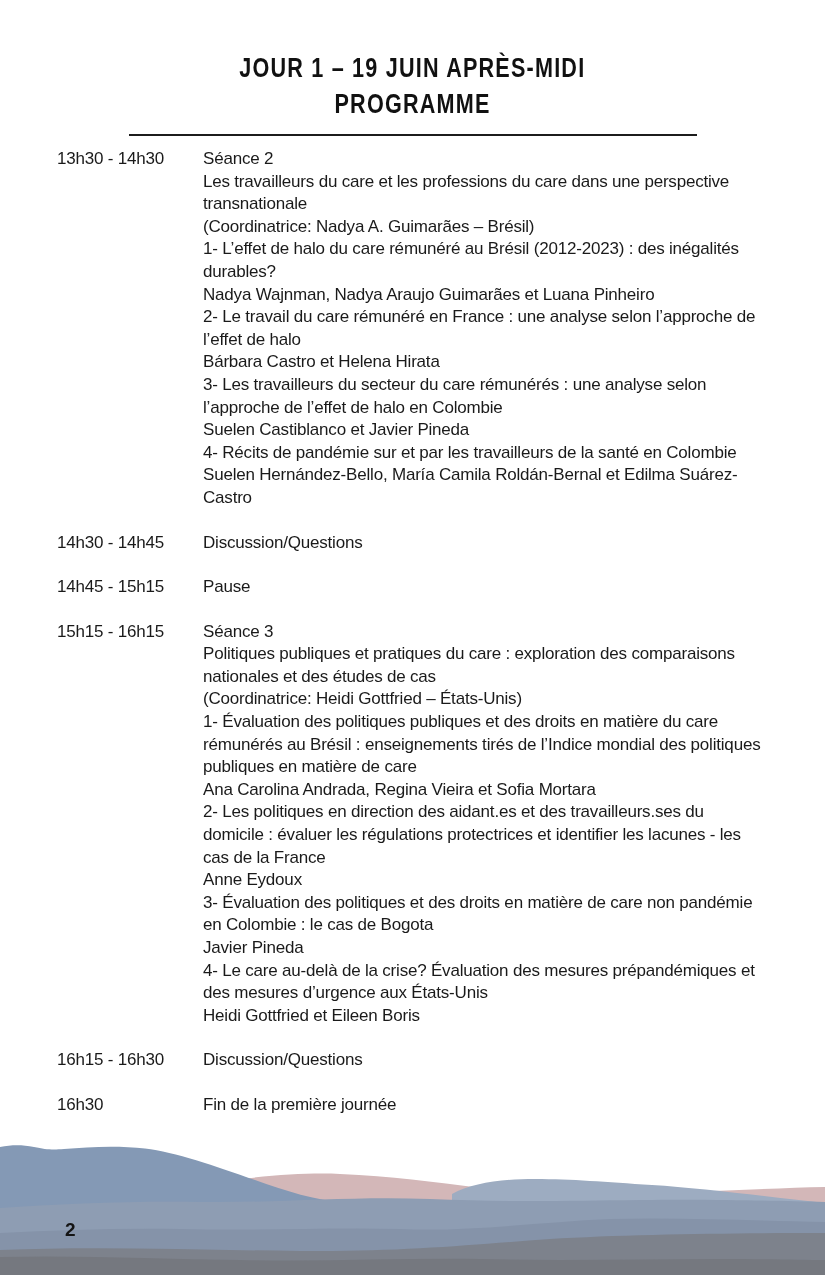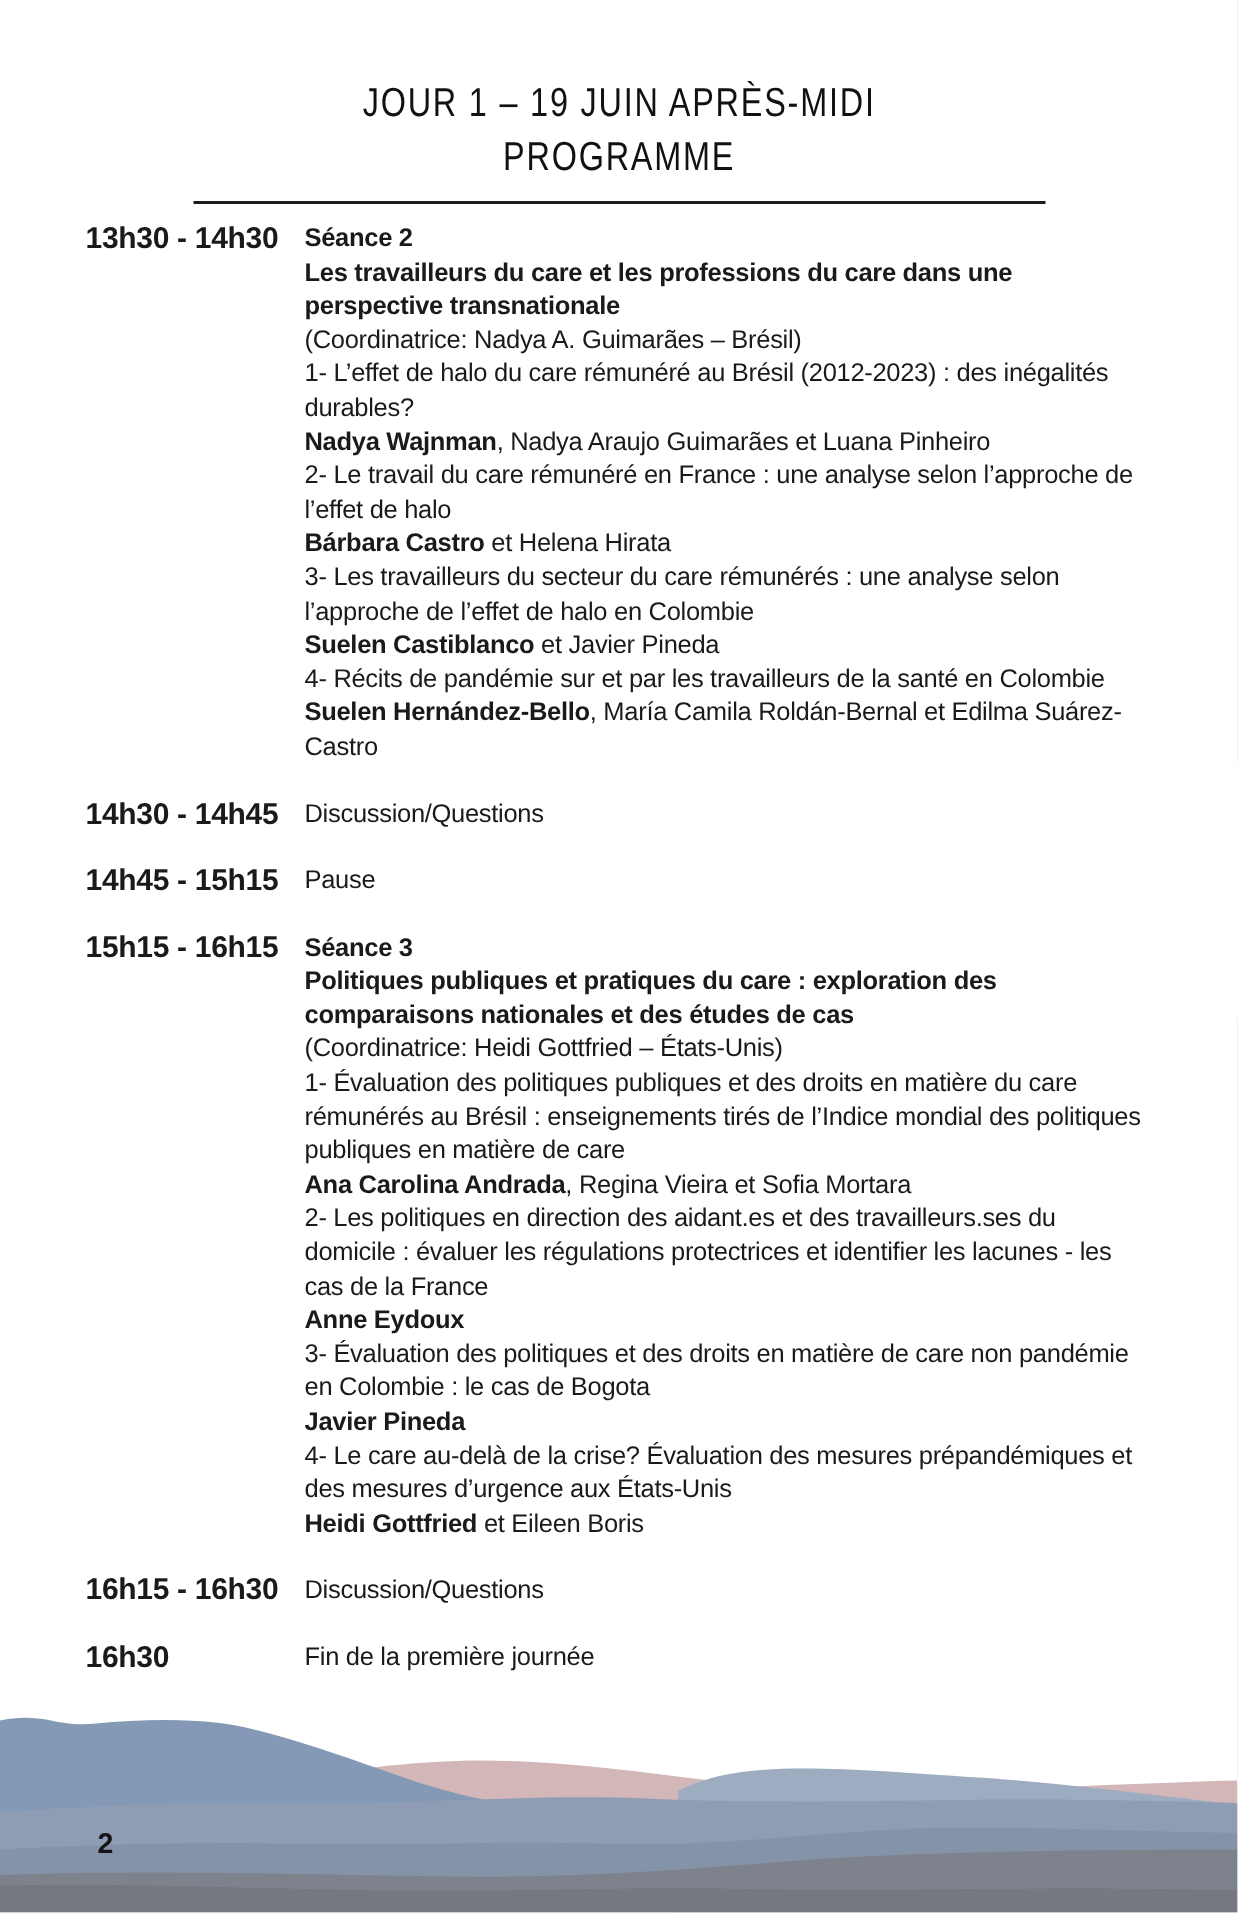--- a/index.html
+++ b/index.html
@@ -9,21 +9,21 @@
     background:#ffffff;
     margin:0 auto;
     overflow:hidden;
     font-family:"Liberation Sans", sans-serif;
     color:#1a1a1a;
   }
   
   .header{position:absolute;top:50px;left:0;width:100%;text-align:center;}
   .title-line{
     display:block;
-    font-weight:normal;
+    font-weight:bold;
     font-size:27px;
     line-height:36px;
     letter-spacing:1.5px;
     color:#111;
   }
   .title-line .squeeze{
     display:inline-block;
     transform:scaleX(0.8);
     transform-origin:center;
     white-space:nowrap;
@@ -41,33 +41,33 @@
     width:100%;
   }
   .sched-row{
     display:grid;
     grid-template-columns:146px 1fr;
     padding-left:57px;
     padding-right:58px;
     margin-bottom:22px;
   }
   .sched-time{
-    font-weight:bold;
-    font-size:20px;
+    font-weight:normal;
+    font-size:17px;
     line-height:22.6px;
     letter-spacing:-0.2px;
     white-space:nowrap;
   }
   .sched-content{
     font-size:17px;
     line-height:22.6px;
     letter-spacing:-0.2px;
   }
   .sched-content p{margin:0;padding:0;}
-  .seg-b{font-weight:bold;margin-top:24px;}
+  .seg-b{font-weight:normal;margin-top:24px;}
   .seg-i{}
   .seg-r{font-weight:normal;font-style:normal;}
   
   .footer-art{
     position:absolute;
     left:0;bottom:0;
     width:825px;height:145px;
   }
   .page-number{
     position:absolute;

